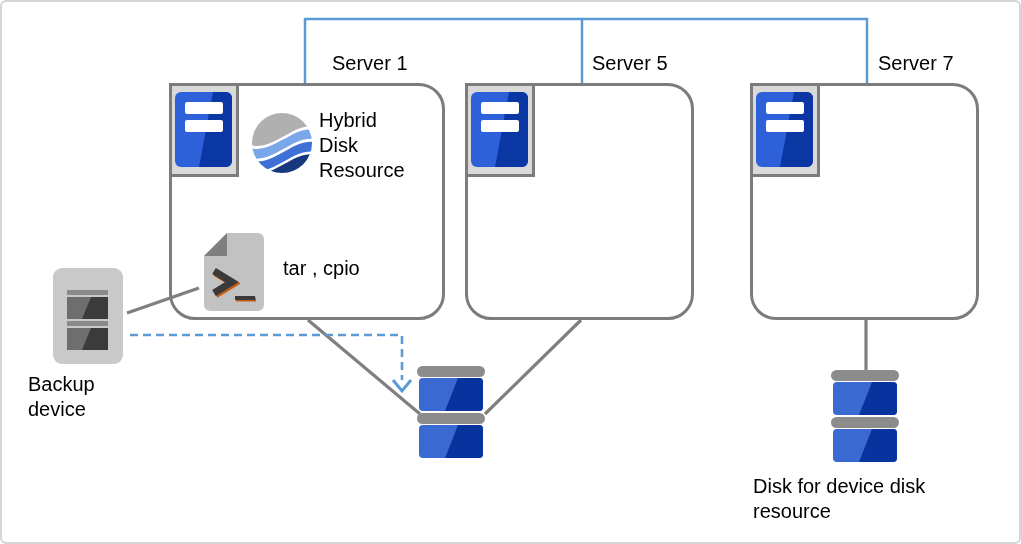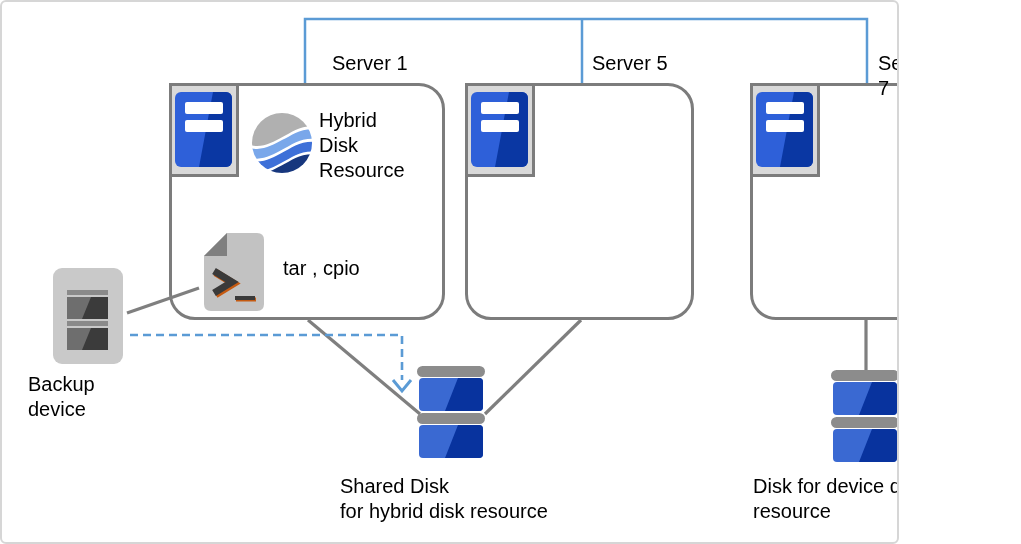--- a/index.html
+++ b/index.html
@@ -4,21 +4,21 @@
 <style>
   :root{
     --connector-blue:#5B9BD5;
     --line-gray:#7F7F7F;
     --box-border:#7C7C7C;
     --text:#000;
   }
   html,body{margin:0;padding:0;background:#fff;}
   .canvas{
     position:relative;
-    width:899px;height:544px;
+    width:1021px;height:544px;
     background:#fff;
     border:2px solid #D6D6D6;
     border-radius:6px;
     box-sizing:border-box;
     overflow:hidden;
     font-family:"Liberation Sans", sans-serif;
     color:var(--text);
   }
   .abs{position:absolute;}
   .server-box{
@@ -167,22 +167,20 @@
 
   <svg class="abs" style="left:50px;top:265px;" width="72" height="98">
       <use href="#ic-backup"></use>
     </svg>
   <div class="lbl center" style="left:26px;top:370px;width:120px;">Backup
 device</div>
 
   <svg class="abs" style="left:415px;top:364px;" width="68" height="92">
       <use href="#ic-disk"></use>
     </svg>
-  <div class="lbl center" style="left:338px;top:472px;width:260px;">Shared Disk
-for hybrid disk resource</div>
 
   <svg class="abs" style="left:829px;top:368px;" width="68" height="92">
       <use href="#ic-disk"></use>
     </svg>
   <div class="lbl center" style="left:751px;top:472px;width:226px;">Disk for device disk
 resource</div>
 
 </div>
 
 </body></html>

